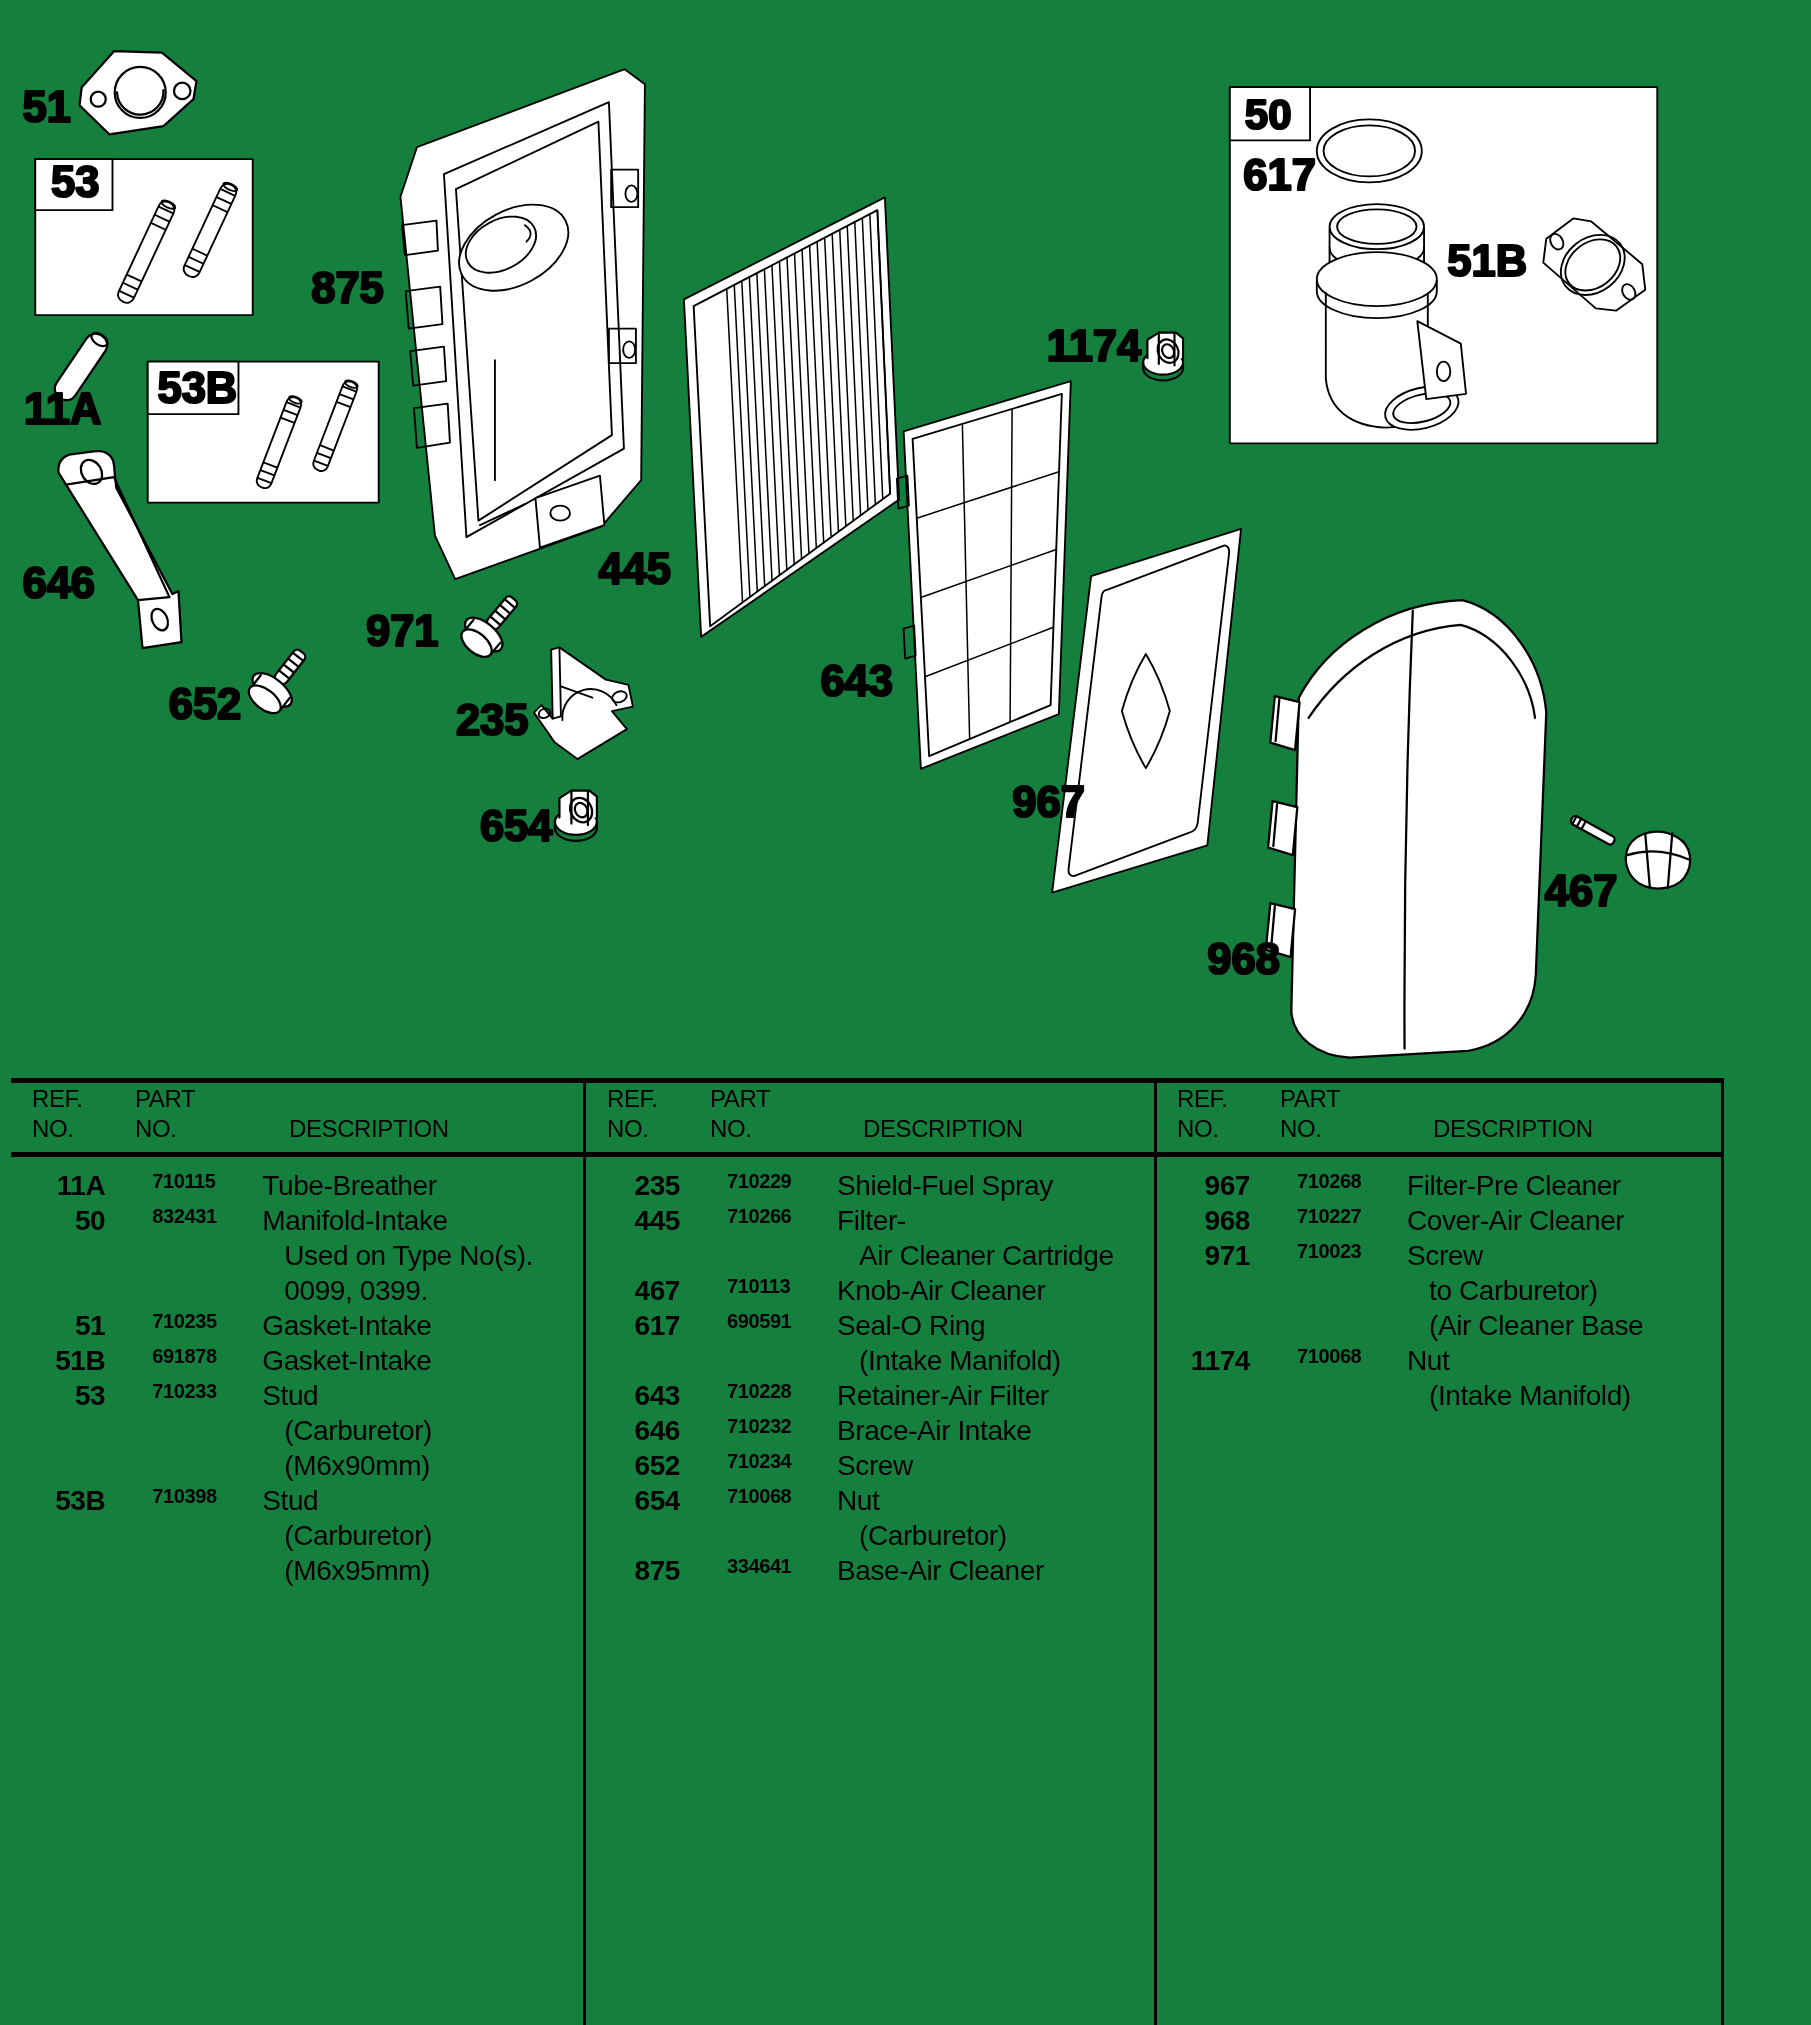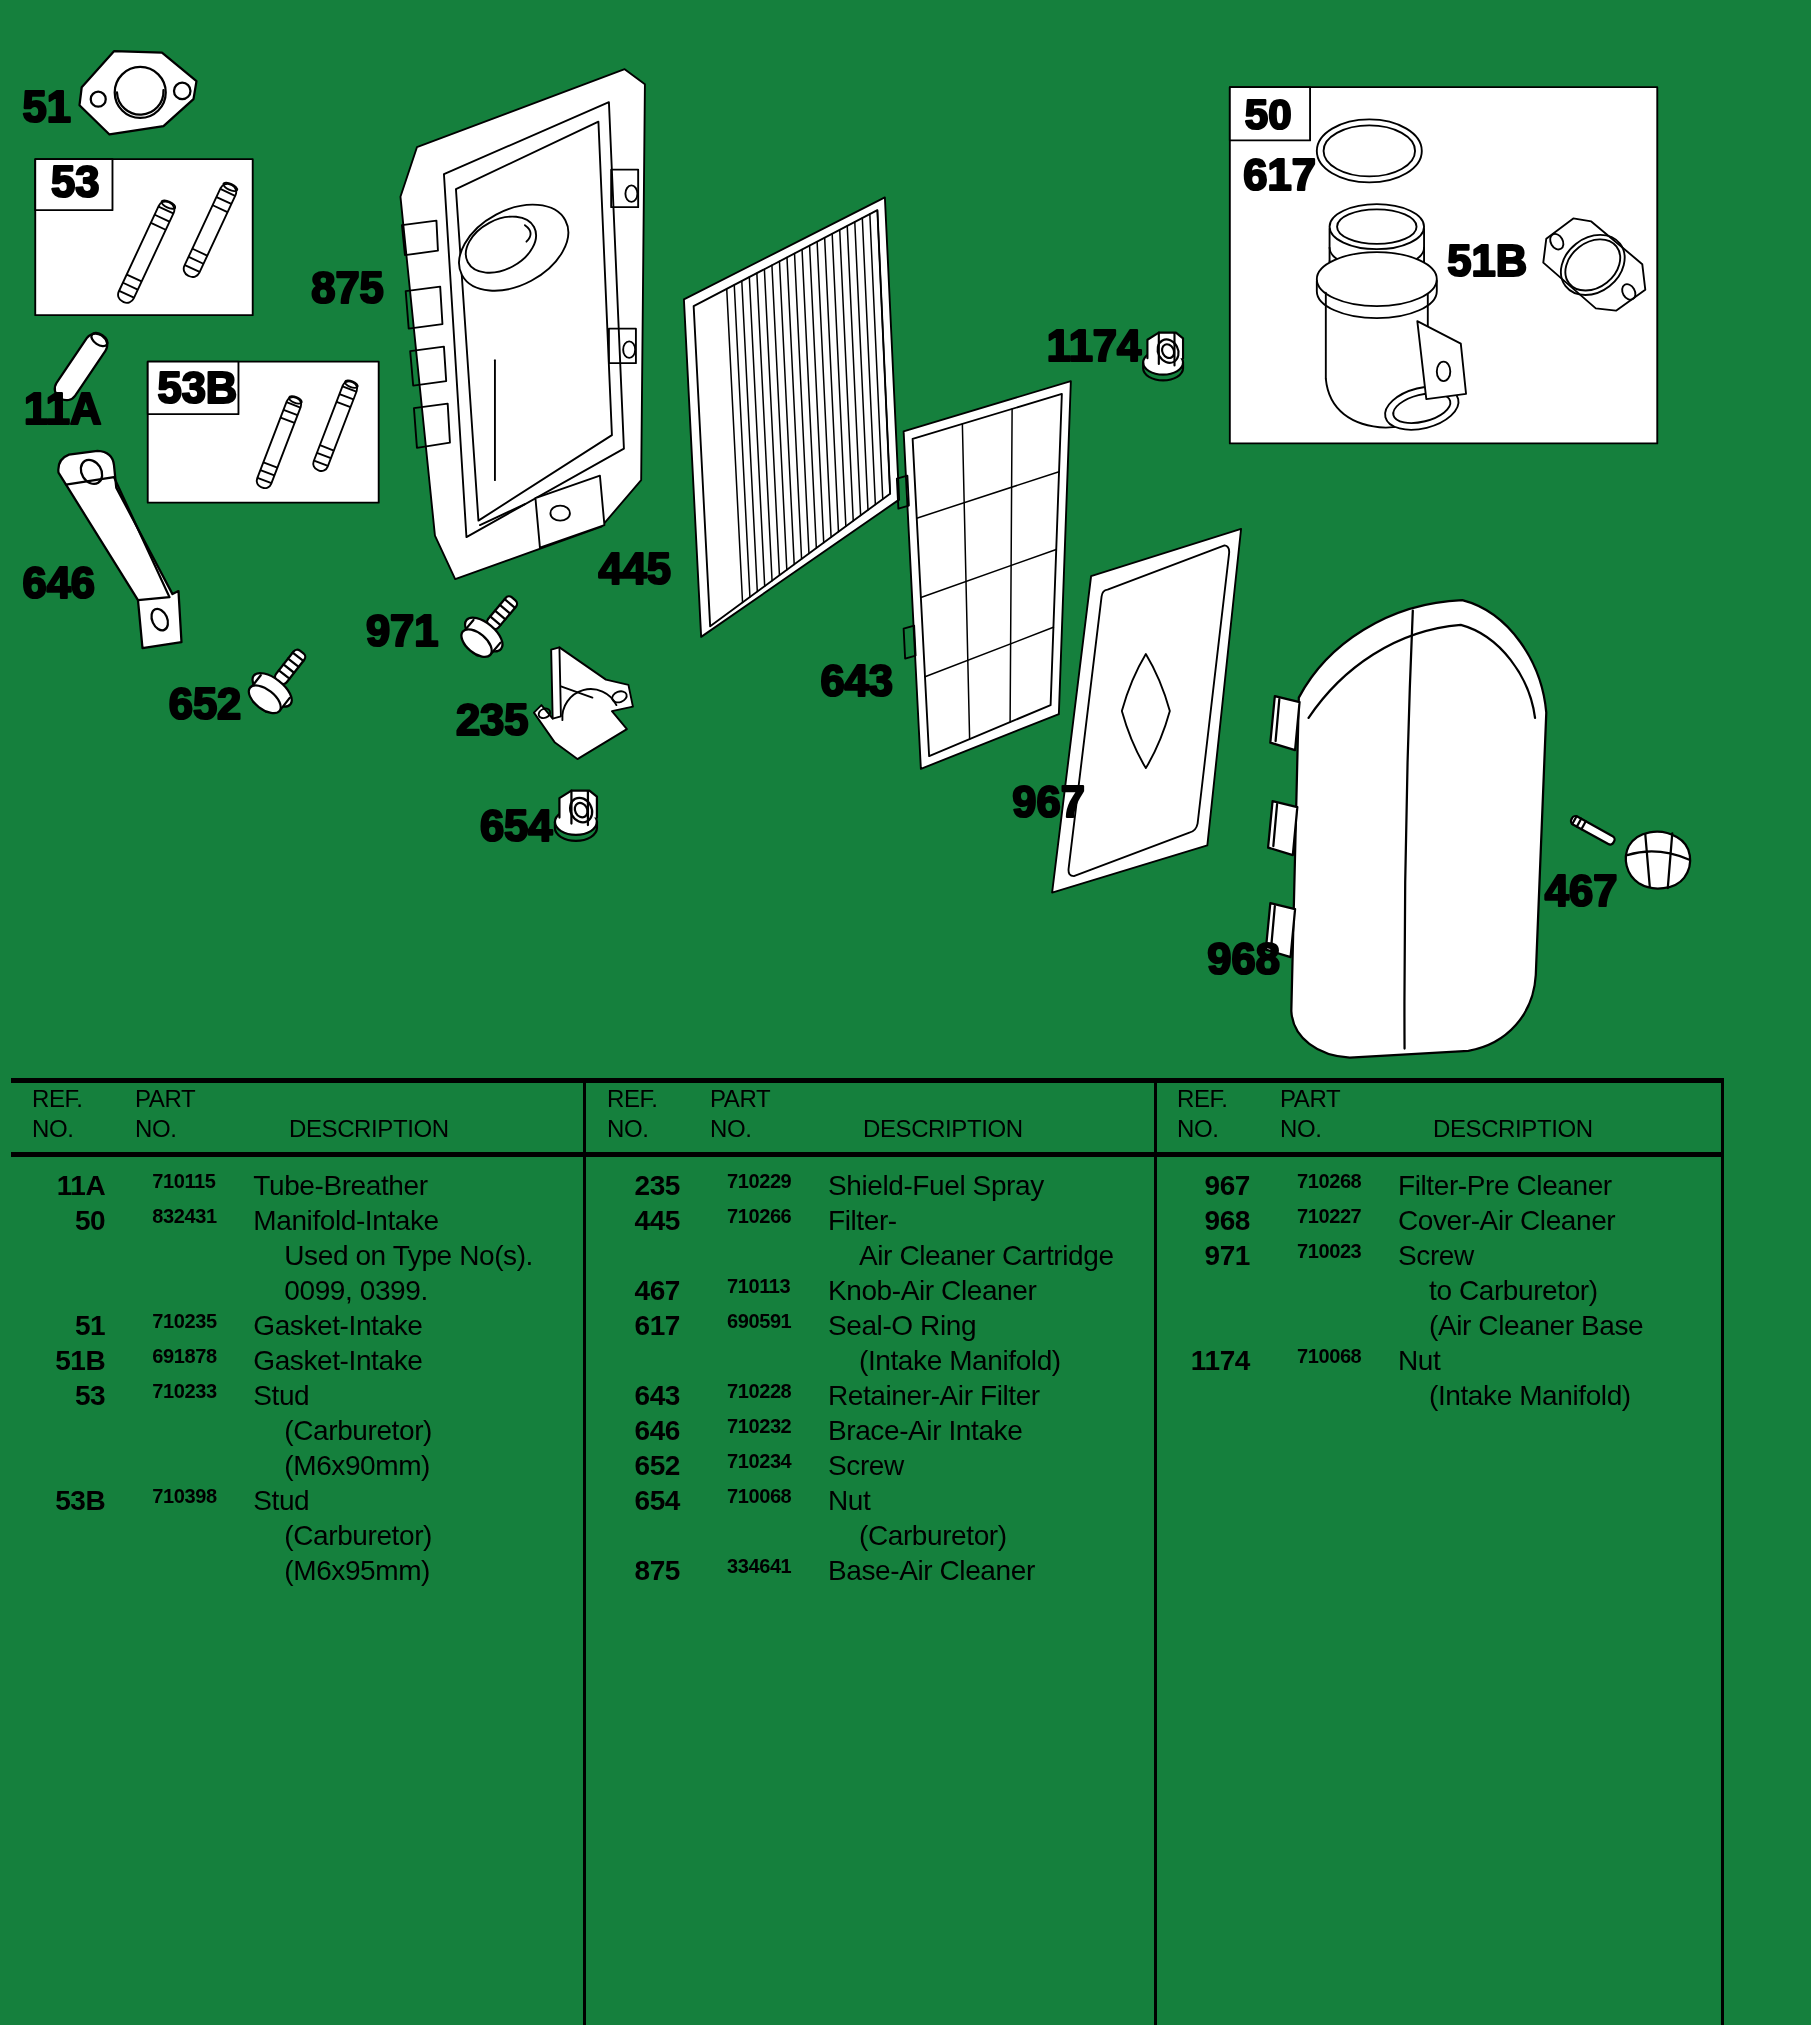--- a/index.html
+++ b/index.html
@@ -6,21 +6,21 @@
   body{width:1811px;height:2025px;position:relative;font-family:"Liberation Sans",sans-serif;color:#000;}
   #page{position:absolute;inset:0;background:#15803d;overflow:hidden;}
   svg text{font-family:"Liberation Sans",sans-serif;font-weight:bold;fill:#000;}
   .h-rule{position:absolute;background:#000;height:5.3px;left:10.5px;width:1711px;}
   .v-rule{position:absolute;background:#000;width:3px;top:1078px;height:947px;}
   .hdr{position:absolute;font-size:24px;letter-spacing:-0.4px;white-space:nowrap;}
   .col{position:absolute;top:1170px;width:570px;}
   .prow{position:relative;height:35px;}
   .prow .ref{position:absolute;left:0;width:94px;text-align:right;font-weight:bold;font-size:28px;letter-spacing:-0.4px;white-space:nowrap;}
   .prow .part{position:absolute;left:141px;width:113px;font-weight:bold;font-size:20px;letter-spacing:-0.4px;white-space:nowrap;}
-  .prow .desc{position:absolute;left:242px;font-size:28px;letter-spacing:-0.4px;white-space:nowrap;}
+  .prow .desc{position:absolute;left:251px;font-size:28px;letter-spacing:-0.4px;white-space:nowrap;}
   .prow.cont .desc{left:265px;margin-left:8px;}
 </style>
 </head>
 <body>
 
 <div id="page">
 
   <svg width="1811" height="1078" viewBox="0 0 2415 1437" style="position:absolute;left:0;top:0" fill="none" stroke="#000" stroke-width="3" stroke-linejoin="round" stroke-linecap="round">
 
     <g>

